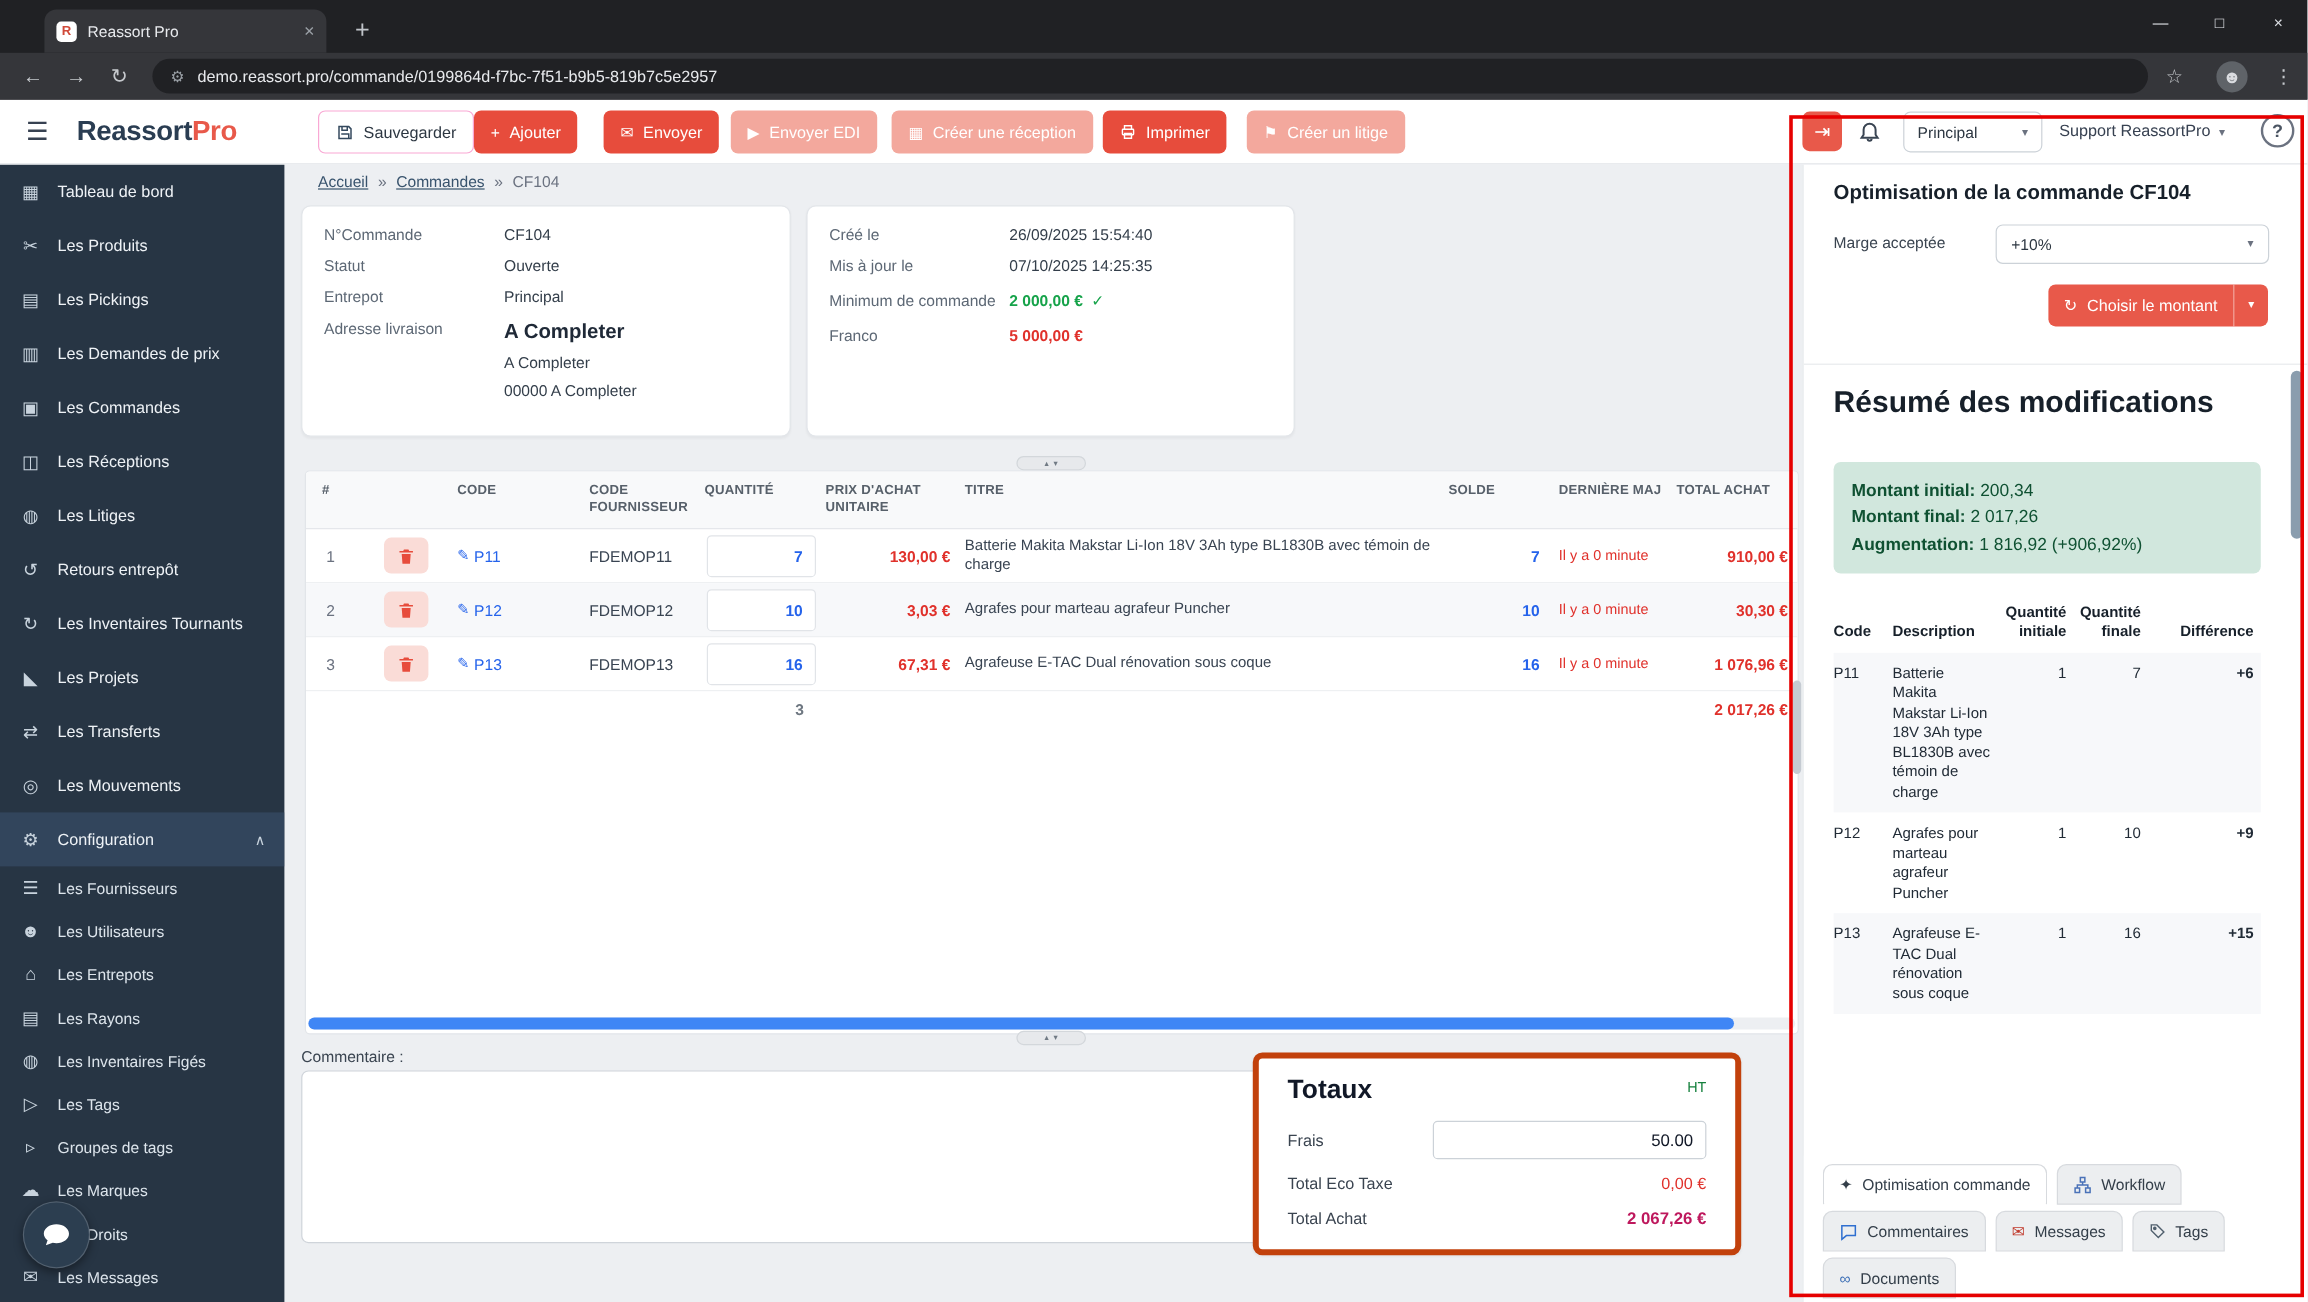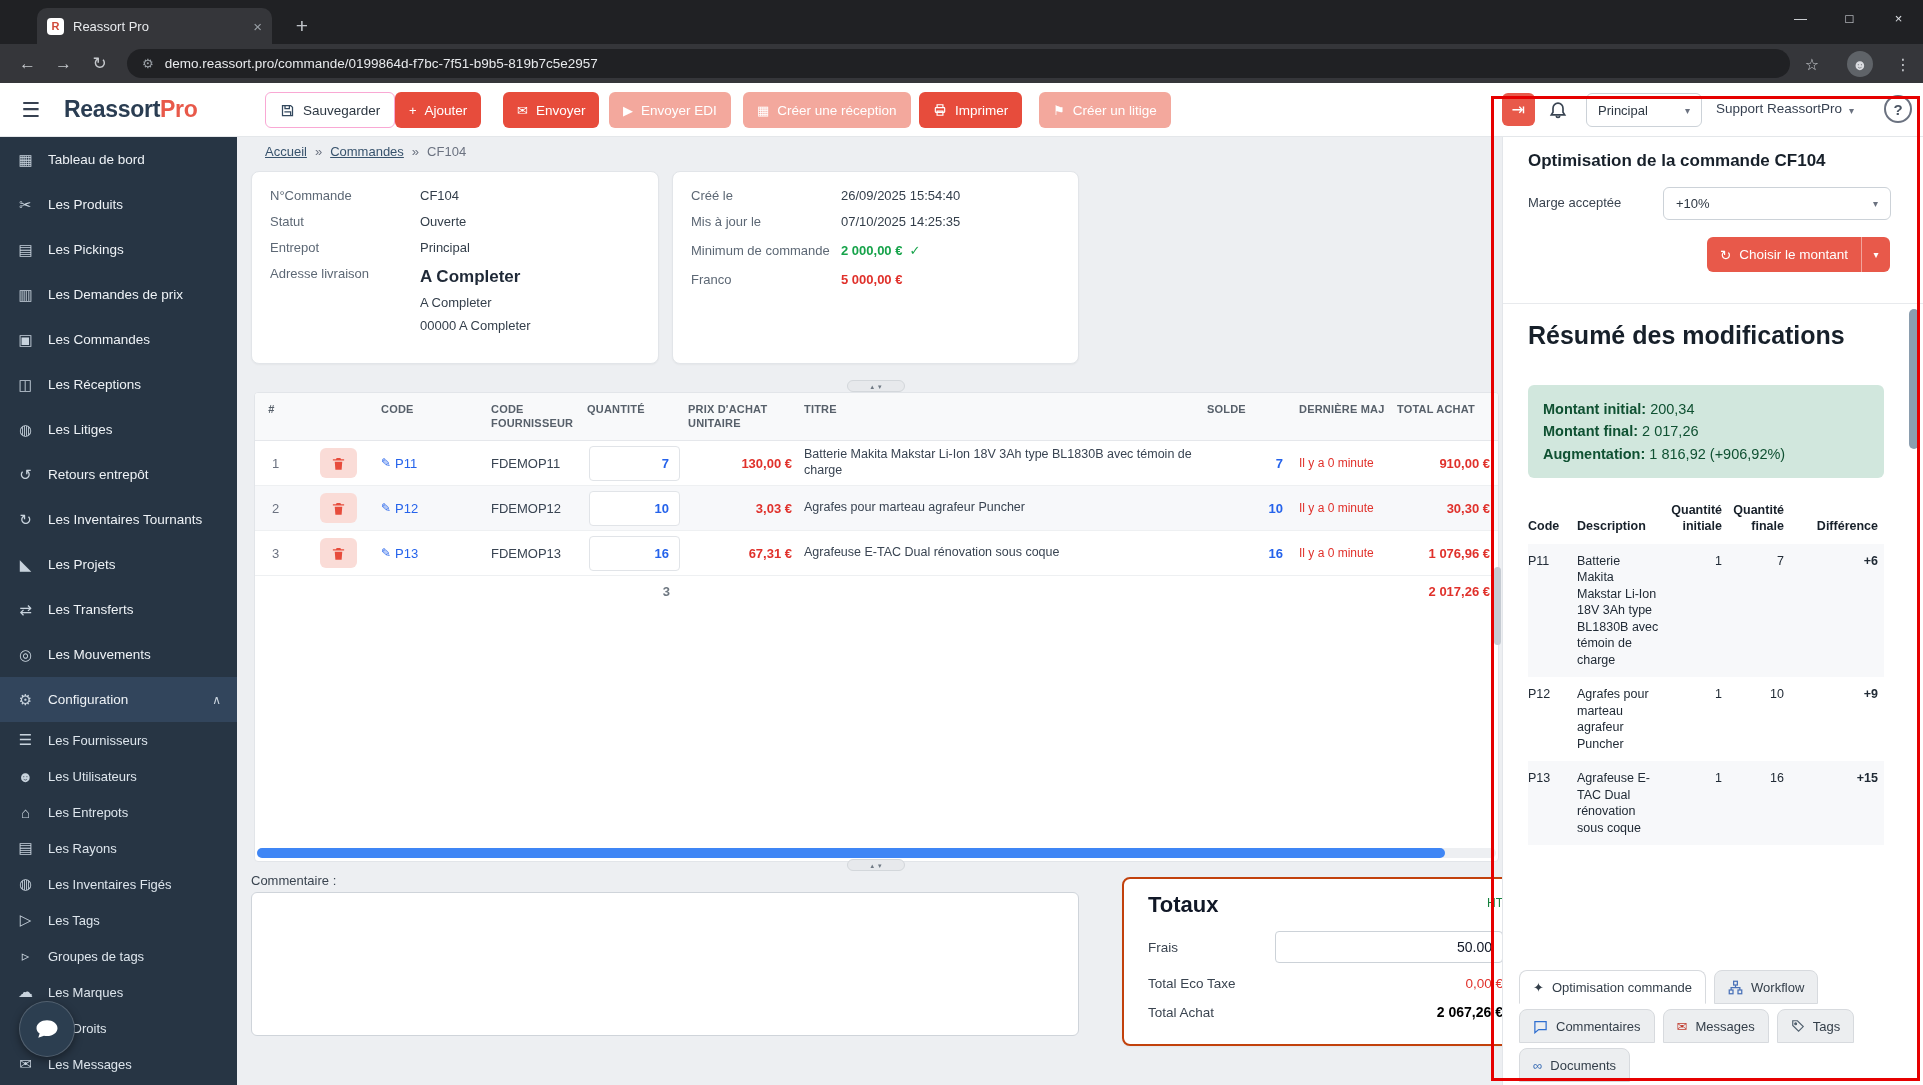--- a/index.html
+++ b/index.html
@@ -76,29 +76,29 @@
 .c-total{text-align:right;font-weight:700;color:#e0312b;padding-right:8px}
 .trowtotal{height:30px;font-size:13px}
 .tq{text-align:right;color:#6e7781;font-weight:600;padding-right:18px}
 .hscroll{position:absolute;left:2px;right:2px;bottom:3px;height:10px;background:#edeff2;border-radius:5px}
 .hthumb{position:absolute;left:0;top:0;height:10px;width:1188px;background:#3f86f5;border-radius:5px}
 .pill{position:absolute;width:58px;height:12px;background:#e7e9ec;border:1px solid #d3d7db;border-radius:6px;display:flex;align-items:center;justify-content:center;gap:4px;font-size:7px;color:#707a84;line-height:1}
 .mainscroll{position:absolute;right:1px;top:430px;width:7px;height:78px;background:#c5cbd2;border-radius:4px}
 
 .comment-label{position:absolute;left:14px;top:736px;font-size:13px;color:#3a4450}
 .comment-box{position:absolute;left:14px;top:755px;width:828px;height:144px;background:#fff;border:1px solid #cfd4da;border-radius:6px;resize:none;font-family:inherit;font-size:13px;padding:10px}
-.totals{position:absolute;left:885px;top:740px;width:407px;height:169px;background:#fff;border:2px solid #c2410c;border-radius:8px;padding:13px 24px;box-shadow:0 1px 2px rgba(0,0,0,.04)}
+.totals{position:absolute;left:807px;top:740px;width:407px;height:169px;background:#fff;border:5px solid #c2410c;border-radius:8px;padding:13px 24px;box-shadow:0 1px 2px rgba(0,0,0,.04)}
 .tot-head{display:flex;align-items:flex-start}
 .tot-title{font-size:22px;font-weight:700;color:#111827}
 .tot-ht{margin-left:auto;font-size:12px;color:#15803d;margin-top:4px}
 .t-row{display:flex;align-items:center;margin-top:13px;font-size:13.5px;color:#3a4450}
 .fees-input{margin-left:auto;width:228px;height:32px;border:1px solid #ccd2d8;border-radius:4px;text-align:right;padding:0 10px;font-size:14px;color:#111827;font-family:inherit}
 .t-val{margin-left:auto}
 .t-eco{color:#e0312b}
-.t-total{color:#000000;font-weight:700;font-size:14px}
+.t-total{color:#be185d;font-weight:700;font-size:14px}
 
 .panel{position:absolute;left:1502px;top:137px;width:421px;bottom:0;background:#fff;border-left:1px solid #e3e6ea;overflow:hidden;z-index:4}
 .p-title{position:absolute;left:25px;top:14px;font-size:17px;font-weight:700;color:#17202a}
 .margin-label{position:absolute;left:25px;top:58px;font-size:13px;color:#3a4450}
 .margin-select{position:absolute;left:160px;top:50px;width:228px;height:33px;border:1px solid #ccd2d8;border-radius:6px;display:flex;align-items:center;padding:0 12px;font-size:13px;color:#2d3742;background:#fff;cursor:pointer}
 .margin-select .car{margin-left:auto;font-size:10px;color:#6b7280}
 .choose-btn{position:absolute;right:33px;top:100px;height:35px;background:#e8594a;border-radius:6px;display:flex;color:#fff;overflow:hidden;cursor:pointer}
 .choose-main{display:flex;align-items:center;gap:8px;padding:0 13px;font-size:13.5px}
 .choose-caret{width:29px;display:flex;align-items:center;justify-content:center;border-left:1px solid rgba(255,255,255,.45);font-size:10px}
 .p-div{position:absolute;left:0;right:0;top:166px;border-top:1px solid #e8eaed}

